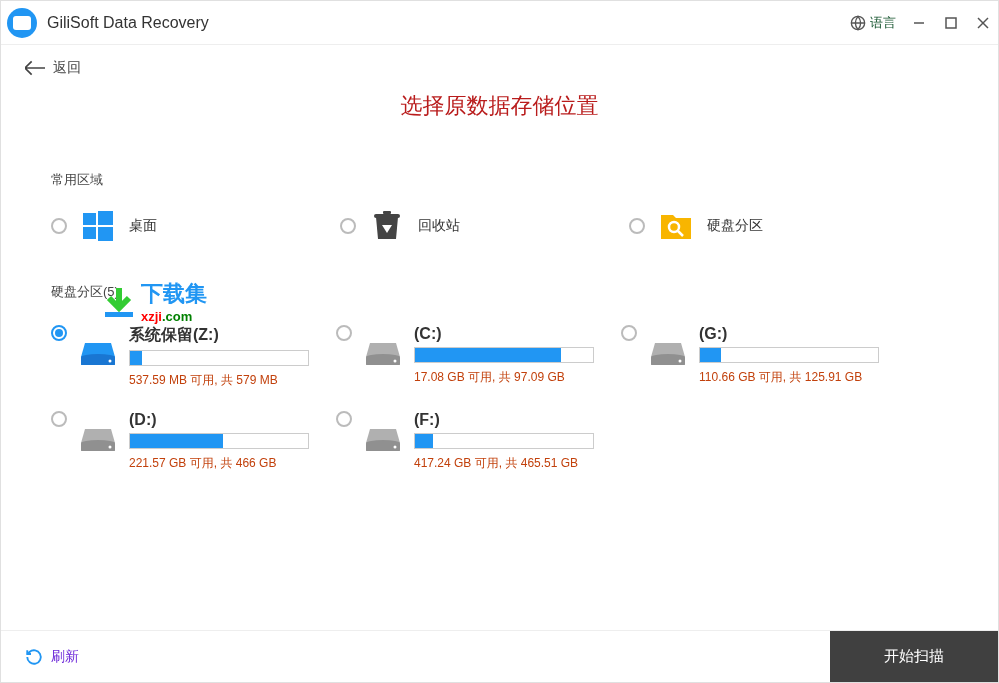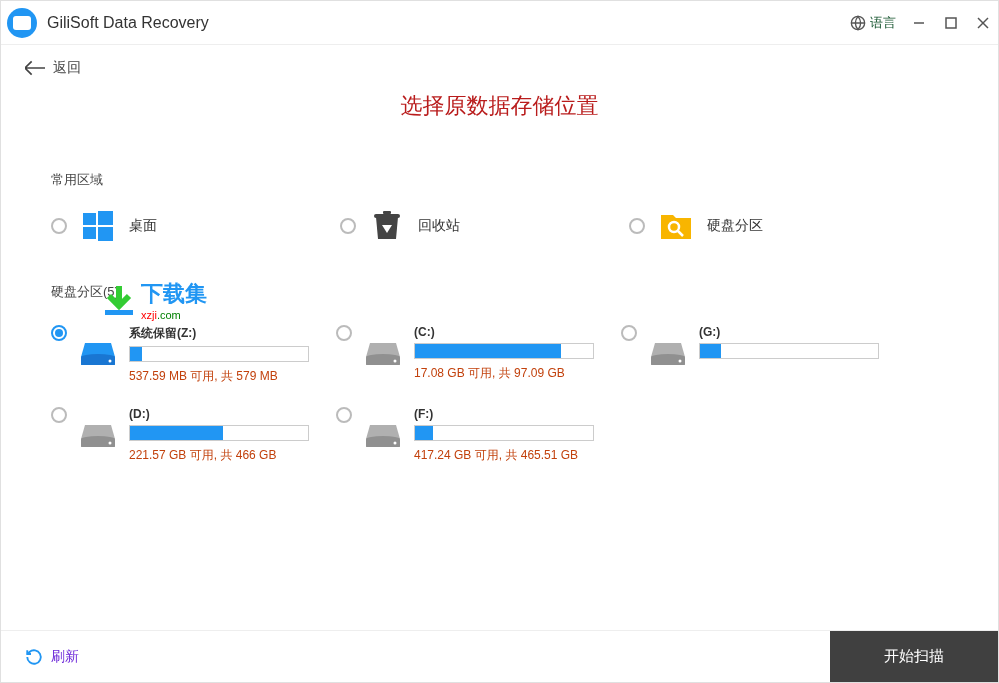--- a/index.html
+++ b/index.html
@@ -35,31 +35,31 @@
 .radio.selected::after { content: ""; position: absolute; width: 8px; height: 8px; background: #2196f3; border-radius: 50%; top: 2px; left: 2px; }
 
 .opt-icon { width: 34px; height: 34px; display: flex; align-items: center; justify-content: center; }
 .opt-label { font-size: 14px; color: #333; }
 
 
 .drive-row { display: flex; gap: 0; margin-bottom: 22px; }
 .drive { display: flex; align-items: flex-start; gap: 14px; width: 285px; }
 .drive-icon { width: 34px; height: 26px; margin-top: 16px; }
 .drive-info { flex: 1; }
-.drive-label { font-size: 12px; color: #333; font-weight: bold; margin-bottom: 4px; }
+.drive-label { font-size: 16px; color: #333; font-weight: bold; margin-bottom: 4px; }
 .drive-bar { width: 180px; height: 16px; border: 1px solid #ccc; background: #fff; position: relative; }
 .drive-bar-fill { height: 100%; background: #2196f3; }
 .drive-stats { font-size: 12px; color: #c2410c; margin-top: 6px; }
 
 
 .watermark { position: absolute; top: 278px; left: 100px; display: flex; align-items: center; gap: 4px; pointer-events: none; }
 .wm-arrow { width: 36px; height: 36px; }
 .wm-text { font-family: Arial; }
 .wm-cn { font-size: 22px; color: #2196f3; font-weight: bold; }
-.wm-url { font-size: 11px; color: #ff0000; font-weight: normal; }
+.wm-url { font-size: 13px; color: #ff0000; font-weight: bold; }
 .wm-url .com { color: #008000; }
 
 
 .footer { position: absolute; bottom: 0; left: 0; right: 0; height: 52px; border-top: 1px solid #eee; display: flex; align-items: center; padding: 0 0 0 24px; }
 .refresh { display: flex; align-items: center; gap: 8px; color: #6d28d9; font-size: 14px; cursor: pointer; }
 .scan-btn { margin-left: auto; height: 52px; padding: 0 54px; background: #404040; color: #fff; font-size: 15px; border: none; cursor: pointer; display: flex; align-items: center; }
 </style>
 </head>
 <body>
 
@@ -204,20 +204,21 @@
               <ellipse cx="17" cy="16" rx="17" ry="3" fill="#909090"></ellipse>
               <rect x="0" y="16" width="34" height="8" rx="1" fill="#909090"></rect>
               <circle cx="29" cy="20" r="1.5" fill="#fff"></circle>
             </svg>
     </div>
     <div class="drive-info">
       <div class="drive-label">(G:)</div>
       <div class="drive-bar">
               <div class="drive-bar-fill" style="width:12%"></div>
             </div>
+      <div class="drive-stats">110.66 GB 可用, 共 125.91 GB</div>
     </div>
         </div>
       </div>
       <div class="drive-row">
         <div class="drive">
     <div class="radio "></div>
     <div class="drive-icon">
       <svg width="34" height="26" viewBox="0 0 34 26">
               <path d="M4 2h26l4 14v8H0v-8z" fill="#b0b0b0"></path>
               <ellipse cx="17" cy="16" rx="17" ry="3" fill="#909090"></ellipse>

